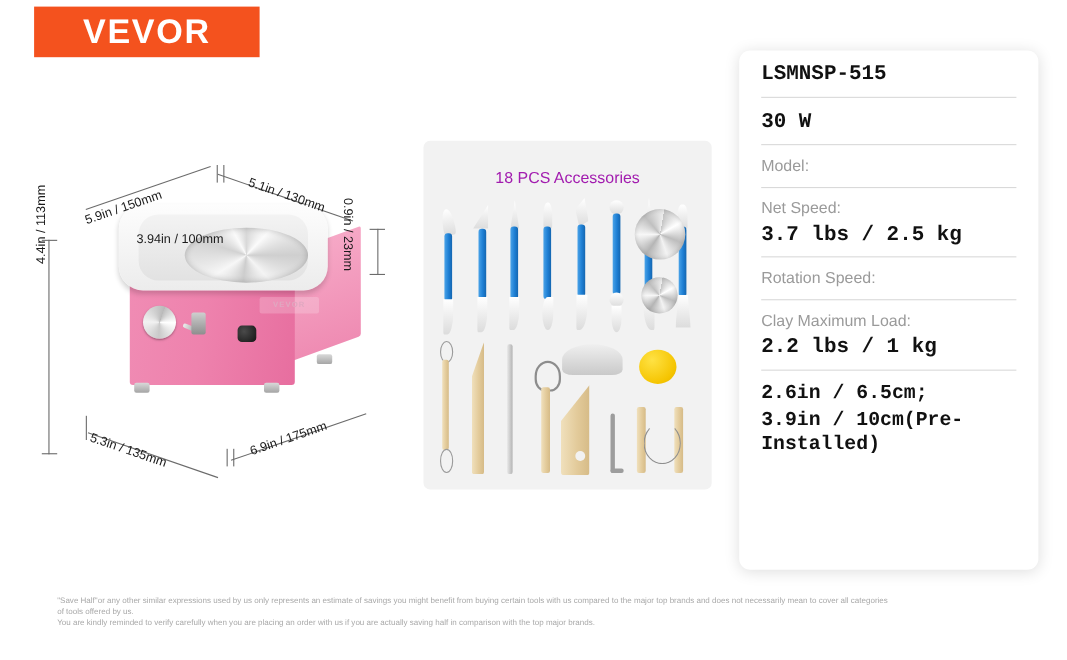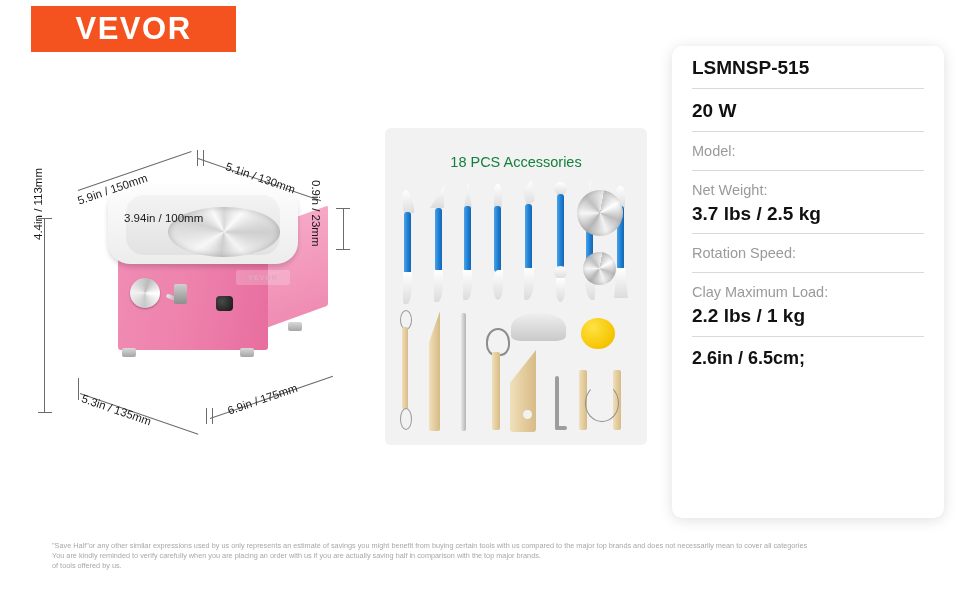--- a/index.html
+++ b/index.html
@@ -87,21 +87,21 @@
     background:linear-gradient(180deg,#d9d9d9,#a5a5a5);
   }
 
   
   .acc-panel{
     position:absolute;left:385px;top:128px;width:262px;height:317px;
     background:#f2f2f2;border-radius:6px;
   }
   .acc-title{
     position:absolute;left:0;top:26px;width:100%;text-align:center;
-    font-size:14.5px;color:#15803d;
+    font-size:14.5px;color:#a21caf;
   }
   .tool{position:absolute;}
   .tool-handle{
     position:absolute;width:7px;border-radius:3px;
     background:linear-gradient(90deg,#4aa3e8,#1e7fd4 55%,#1466b0);
   }
   .tool-tip{
     position:absolute;background:linear-gradient(180deg,#ffffff,#dcdcdc);
   }
   .disc{
@@ -125,21 +125,21 @@
   
   .spec-card{
     position:absolute;left:672px;top:46px;width:272px;height:472px;
     background:#ffffff;border-radius:10px;
     box-shadow:0 2px 14px rgba(0,0,0,.13);
     padding:0 20px;box-sizing:border-box;
   }
   .spec-row{padding:9px 0 8px 0;border-bottom:1px solid #d9d9d9;}
   .spec-row:last-child{border-bottom:none;}
   .spec-label{font-size:14.5px;color:#9a9a9a;line-height:1.45;}
-  .spec-value{font-size:19px;color:#111;font-weight:bold;line-height:1.25;margin-top:1px;}
+  .spec-value{font-size:19px;color:#111;font-weight:bold;line-height:1.25;margin-top:1px;font-family:Liberation Mono, monospace;}
   .spec-value.small{font-size:18px;}
 
   
   .footer{position:absolute;left:52px;top:541px;width:900px;}
   .footer p{margin:0;font-size:7.3px;line-height:10px;color:#a8a8a8;}
 </style>
 </head>
 <body>
 
 <div class="page">
@@ -271,40 +271,41 @@
       <div class="wood" style="position:absolute;left:34px;top:0;width:8px;height:60px;"></div>
       <div style="position:absolute;left:6px;top:14px;width:32px;height:36px;border:1.5px solid #8f8f8f;border-radius:50%;border-top-color:transparent;"></div>
     </div>
   </div>
 
   <div class="spec-card">
     <div class="spec-row">
       <div class="spec-value">LSMNSP-515</div>
     </div>
     <div class="spec-row">
-      <div class="spec-value">20 W</div>
+      <div class="spec-value">30 W</div>
     </div>
     <div class="spec-row">
       <div class="spec-label">Model:</div>
     </div>
     <div class="spec-row">
-      <div class="spec-label">Net Weight:</div>
+      <div class="spec-label">Net Speed:</div>
       <div class="spec-value">3.7 lbs / 2.5 kg</div>
     </div>
     <div class="spec-row">
       <div class="spec-label">Rotation Speed:</div>
     </div>
     <div class="spec-row">
       <div class="spec-label">Clay Maximum Load:</div>
       <div class="spec-value">2.2 lbs / 1 kg</div>
     </div>
     <div class="spec-row">
       <div class="spec-value small">2.6in / 6.5cm;</div>
+      <div class="spec-value small">3.9in / 10cm(Pre-Installed)</div>
     </div>
   </div>
 
   <div class="footer">
     <p>"Save Half"or any other similar expressions used by us only represents an estimate of savings you might benefit from buying certain tools with us compared to the major top brands and does not necessarily mean to cover all categories</p>
+    <p>of tools offered by us.</p>
     <p>You are kindly reminded to verify carefully when you are placing an order with us if you are actually saving half in comparison with the top major brands.</p>
-    <p>of tools offered by us.</p>
   </div>
 
 </div>
 
 </body></html>

